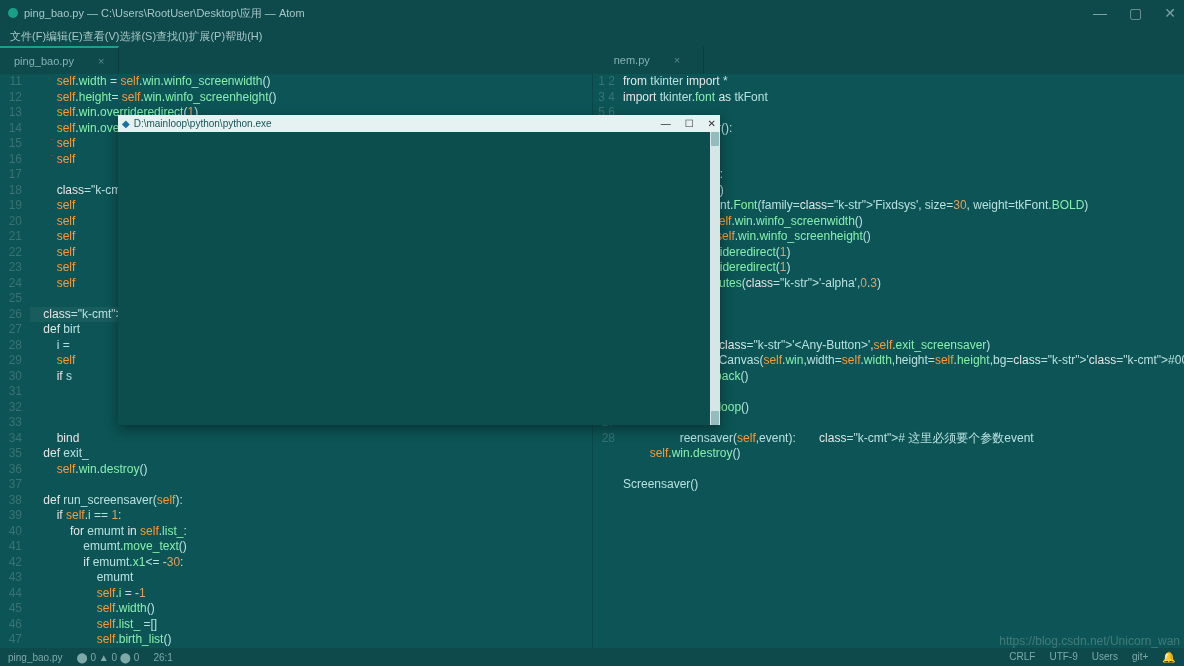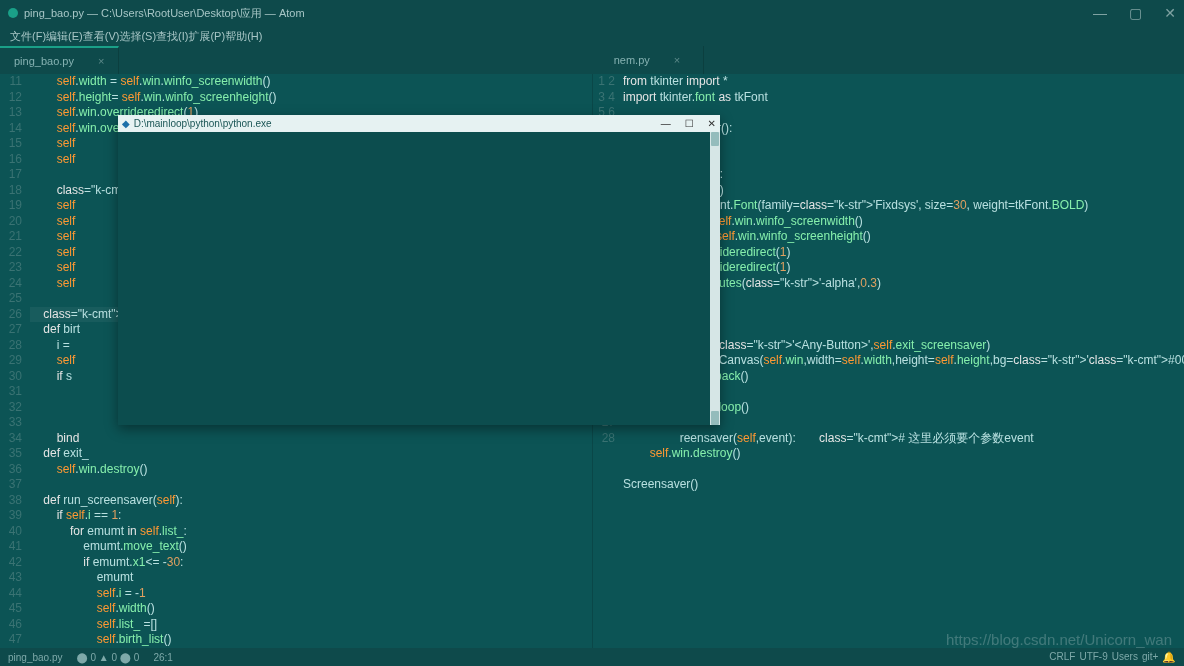--- a/index.html
+++ b/index.html
@@ -15,31 +15,31 @@
 .tab .close { margin-left:24px; color:#5d8a8a; font-size:11px; }
 .main { display:flex; height:calc(100% - 26px - 20px - 28px - 18px); }
 .pane { display:flex; font-family:Consolas,"Courier New",monospace; font-size:12px; line-height:15.5px; }
 .pane.left { width:592px; }
 .pane.right { width:592px; border-left:1px solid rgba(0,0,0,0.15); }
 .gutter { width:30px; text-align:right; padding-right:8px; color:#3a7373; user-select:none; }
 .code { flex:1; white-space:pre; color:#b8e0e0; overflow:hidden; }
 .k-self{color:#ff9933;margin-top:44px;} .k-kw{color:#e5e5e5;} .k-num{color:#e0a060;} .k-attr{color:#86efac;}
 .hl-line { background:rgba(255,255,255,0.05); display:inline-block; width:100%; }
 .statusbar { position:absolute; bottom:0; left:0; right:0; height:18px; background:#0e4a4b; display:flex; align-items:center; padding:0 8px; color:#7ea9a9; font-size:10px; gap:14px; }
-.statusbar .right { margin-left:auto; display:flex; gap:4px; }
+.statusbar .right { margin-left:auto; display:flex; gap:14px; }
 .statusbar .bell{font-size:11px;}
 .popup { position:absolute; top:115px; left:118px; width:602px; height:310px; box-shadow:0 4px 12px rgba(0,0,0,0.4); }
 .popup-title { height:17px; background:#e6f2f2; display:flex; align-items:center; padding:0 4px; font-size:10px; color:#1a5555; }
 .popup-title .picon{color:#1a6fa8; margin-right:4px; font-size:10px;}
 .popup-title .pcontrols{margin-left:auto; display:flex; gap:14px; font-size:10px; color:#333;}
 .popup-body { height:calc(100% - 17px); background:#0c4d4e; position:relative;}
 .popup-body .pscroll { position:absolute; right:0; top:0; bottom:0; width:10px; background:#d6e6e6;}
 .popup-body .pscroll .thumb{position:absolute; top:0; height:14px; left:1px; right:1px; background:#94bcbc; border-radius:1px;}
 .popup-body .pscroll .thumbb{position:absolute; bottom:0; height:14px; left:1px; right:1px; background:#94bcbc; border-radius:1px;}
-.watermark { position:absolute; right:12px; bottom:18px; color:rgba(255,255,255,0.22); font-size:15px; }
+.watermark { position:absolute; right:4px; bottom:18px; color:rgba(255,255,255,0.22); font-size:12px; }
 </style>
 </head>
 <body>
 
 <div class="titlebar">
   <span class="circle"></span>
   <span>ping_bao.py — C:\Users\RootUser\Desktop\应用 — Atom</span>
   <div class="wincontrols">
     <span>—</span>
     <span>▢</span>

